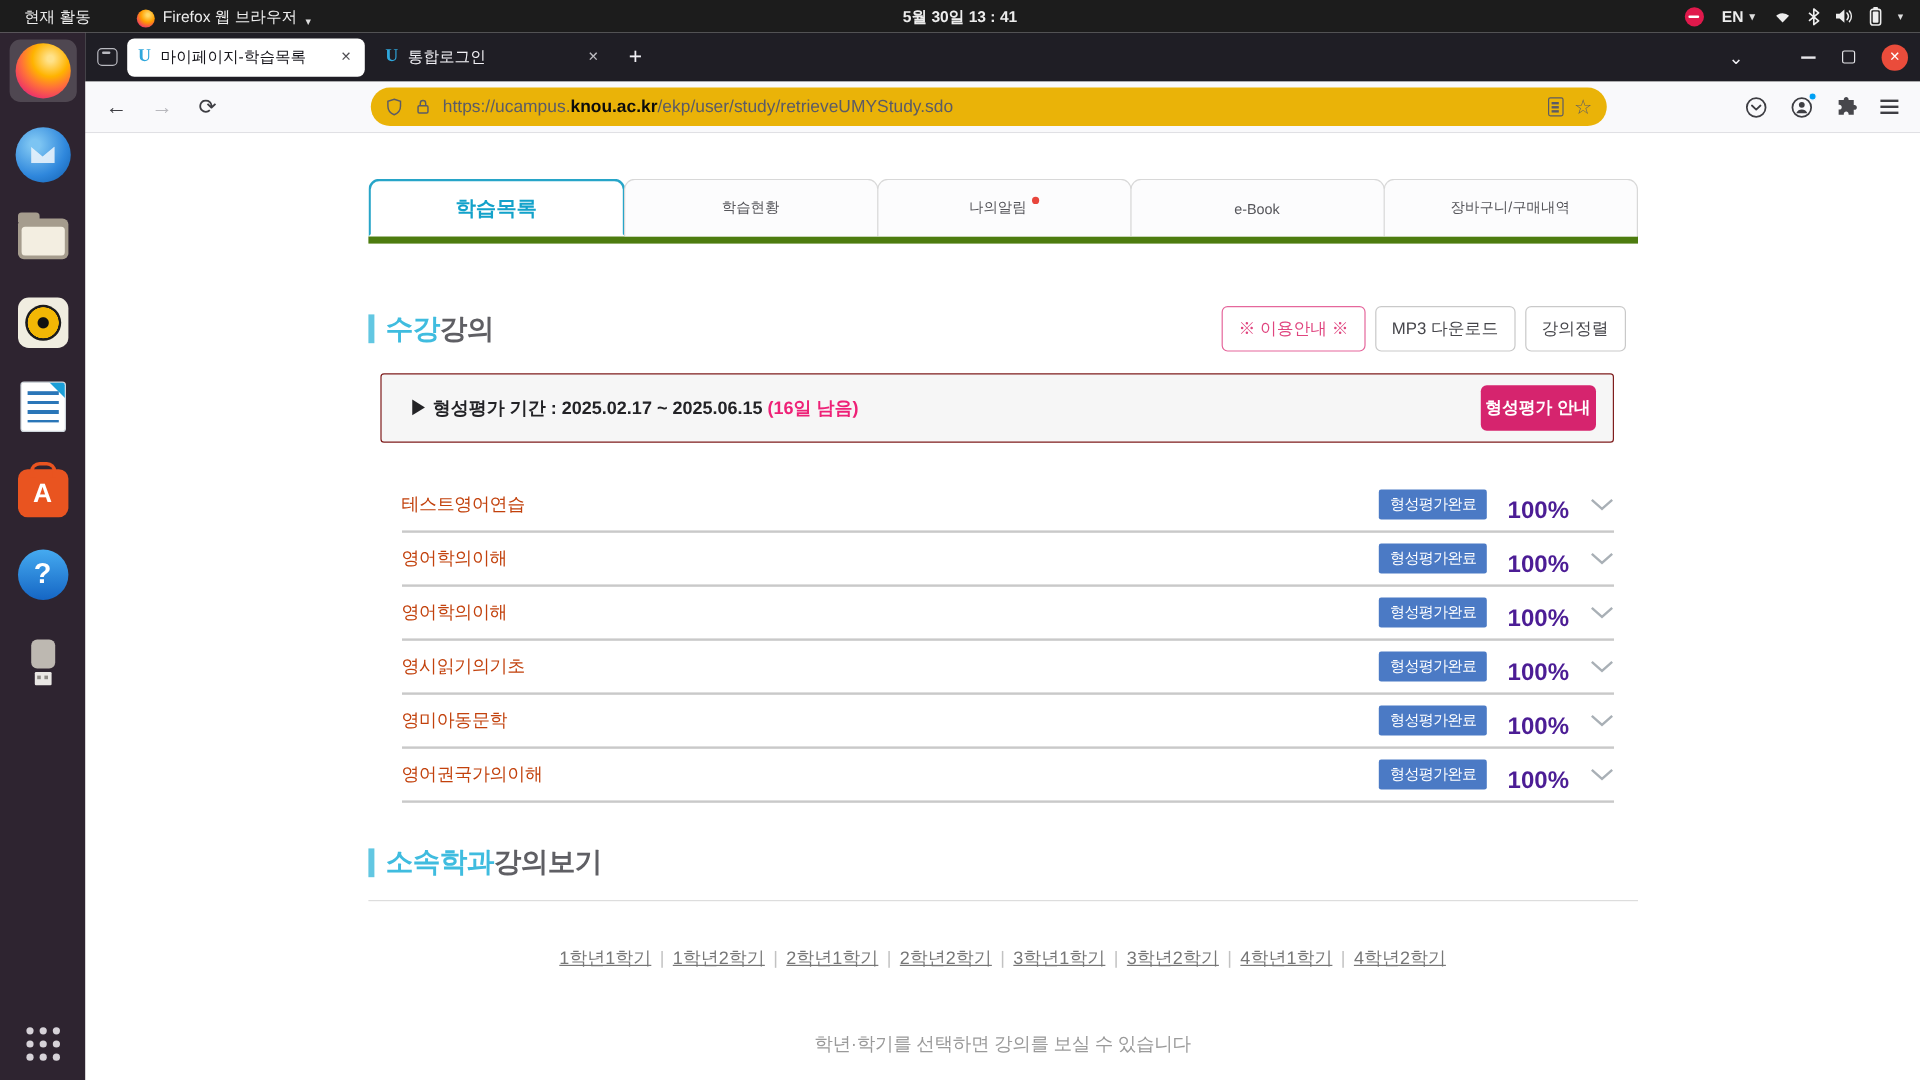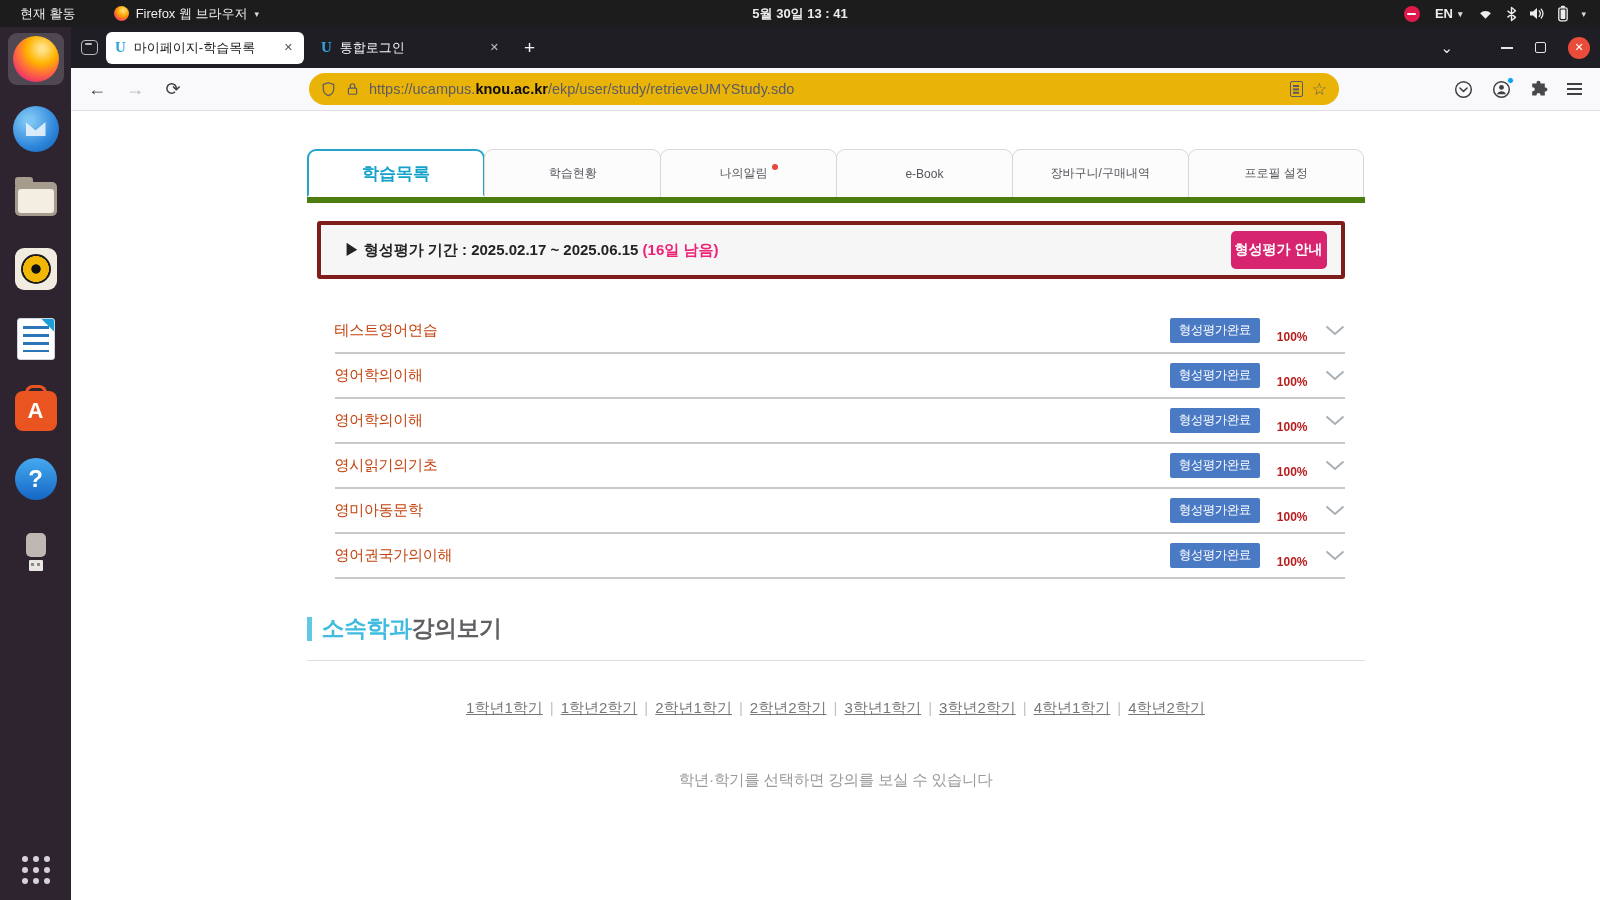--- a/index.html
+++ b/index.html
@@ -4,21 +4,21 @@
 <style>
   * { box-sizing: border-box; margin: 0; padding: 0; }
   html,body { width:1600px; height:900px; overflow:hidden; }
   body { font-family:"Liberation Sans", sans-serif; background:#fff; position:relative; }
 
   
   .topbar { position:absolute; top:0; left:0; right:0; height:27px; background:#1c1c1c;
             color:#ededed; display:flex; align-items:center; font-size:13px; z-index:30; }
   .topbar .left { display:flex; align-items:center; gap:34px; padding-left:16px; }
   .activities { padding:2px 4px; }
-  .appmenu { display:flex; align-items:center; gap:7px; }
+  .appmenu { display:flex; align-items:flex-end; gap:7px; }
   .ff-mini { width:15px; height:15px; border-radius:50%;
              background: radial-gradient(circle at 62% 30%, #ffd966 8%, #ff9f00 42%, #ef3a63 78%, #8a2ae2 100%); }
   .caret { font-size:9px; color:#ddd; }
   .clock { position:absolute; left:50%; top:0; transform:translateX(-50%); height:27px;
            display:flex; align-items:center; font-weight:bold; }
   .topbar .right { margin-left:auto; display:flex; align-items:center; gap:15px; padding-right:14px; }
   .rec-dot { width:16px; height:16px; border-radius:50%; background:#e0194c; position:relative; }
   .rec-dot::after { content:""; position:absolute; left:3.5px; top:7px; width:9px; height:2.2px; background:#fff; border-radius:1px; }
   .kbd { display:flex; align-items:center; gap:5px; font-weight:bold; }
   .tray { display:flex; align-items:center; gap:12px; }
@@ -115,33 +115,33 @@
   .section-row { display:flex; align-items:center; margin-top:52px; padding-right:10px; }
   .section-title { display:flex; align-items:center; gap:10px; font-size:23px; font-weight:bold; letter-spacing:-0.5px; }
   .accent-bar { width:5px; height:24px; background:#62c7e2; }
   .t-accent { color:#3fbcdf; }
   .t-rest { color:#5f5f64; }
   .toolbar { margin-left:auto; display:flex; gap:8px; }
   .btn { border-radius:5px; padding:9px 13px; font-size:14px; background:#fff; white-space:nowrap; }
   .btn-pink { border:1px solid #e5679c; color:#e0457f; }
   .btn-grey { border:1px solid #c9c9c9; color:#46464b; }
 
-  .notice { margin:18px 20px 0 10px; background:#f6f6f6; border:4px solid #7f1d1d; border-radius:3px;
+  .notice { margin:18px 20px 0 10px; background:#f6f6f6; border:1px solid #7f1d1d; border-radius:3px;
             height:58px; display:flex; align-items:center; padding:0 14px 0 24px; }
   .notice-text { font-size:15px; font-weight:bold; color:#232326; }
   .notice-hl { color:#ee2177; }
   .btn-magenta { margin-left:auto; background:#d6246e; color:#fff; border-radius:5px; padding:10px 4px;
                  font-size:14px; font-weight:bold; }
 
   .course-list { margin:30px 20px 0 28px; }
   .course-row { height:45px; display:flex; align-items:center; border-bottom:2px solid #c9c9c9; }
   .course-name { font-size:15px; color:#c2410c; letter-spacing:-0.3px; }
   .course-right { margin-left:auto; display:flex; align-items:center; gap:17px; }
   .badge { background:#4b7ac5; color:#fff; font-size:12.5px; padding:4px 9px; border-radius:2px; letter-spacing:-0.5px; }
-  .progress { font-size:12px; font-weight:bold; color:#b91c1c;margin-top:12px; }
+  .progress { font-size:20px; font-weight:bold; color:#4c1d95;margin-top:12px; }
   .chev { display:flex; align-items:center; }
 
   .dept-row { margin-top:34px; }
   .rule { margin-top:16px; border-top:1px solid #ddd; }
   .semesters { margin-top:38px; text-align:center; font-size:15px; color:#777; }
   .sem-link { text-decoration:underline; color:#777; margin:0 7px; white-space:nowrap; }
   .sep { color:#c2c2c2; }
   .footer-hint { margin-top:52px; text-align:center; font-size:15.5px; color:#9a9a9a; letter-spacing:-0.3px; }
 
   svg { display:block; }
@@ -309,25 +309,33 @@
         <div class="ptab">
           <span>나의알림</span>
           <span class="alert-dot"></span>
         </div>
         <div class="ptab">
           <span>e-Book</span>
         </div>
         <div class="ptab">
           <span>장바구니/구매내역</span>
         </div>
-        <div class="ptab">
-          <span>프로필 설정</span>
-        </div>
-      </div>
-
+      </div>
+
+      <div class="section-row">
+        <div class="section-title">
+          <span class="accent-bar"></span>
+          <span><span class="t-accent">수강</span><span class="t-rest">강의</span></span>
+        </div>
+        <div class="toolbar">
+          <span class="btn btn-pink">※ 이용안내 ※</span>
+          <span class="btn btn-grey">MP3 다운로드</span>
+          <span class="btn btn-grey">강의정렬</span>
+        </div>
+      </div>
 
       <div class="notice">
         <span class="notice-text"><span>▶ 형성평가 기간 : 2025.02.17 ~ 2025.06.15 </span><span class="notice-hl">(16일 남음)</span></span>
         <span class="btn-magenta">형성평가 안내</span>
       </div>
 
       <div class="course-list">
 
         <div class="course-row">
           <span class="course-name">테스트영어연습</span>

